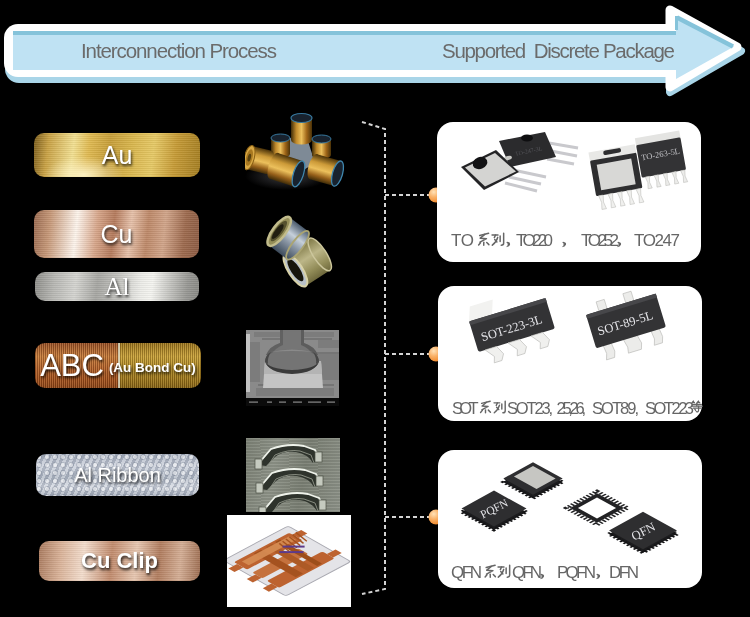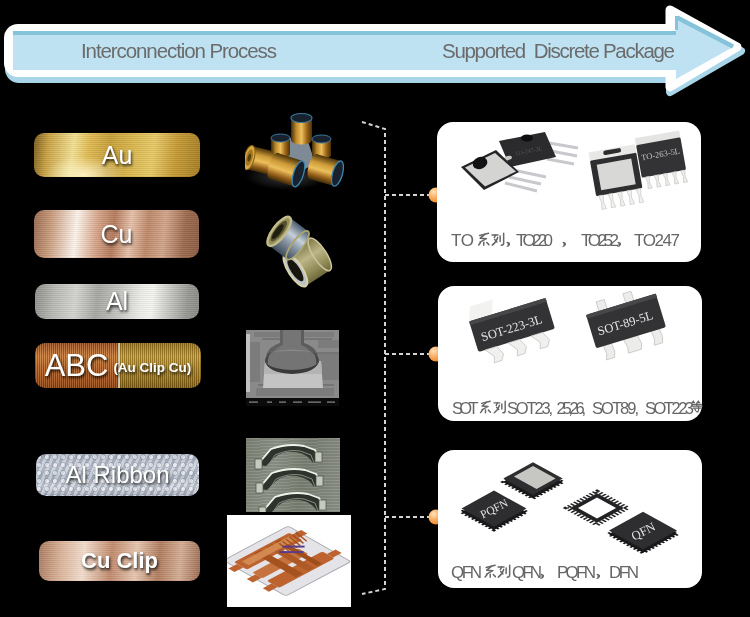--- a/index.html
+++ b/index.html
@@ -41,42 +41,42 @@
   background:
    radial-gradient(55px 26px at 30% 95%, rgba(255,246,205,.9), rgba(255,246,205,0) 72%),
    repeating-linear-gradient(180deg, rgba(255,255,255,.07) 0 1px, rgba(0,0,0,.05) 1px 2px),
    linear-gradient(97deg,#7a5c1d 0%,#c9a245 9%,#f2e092 24%,#e0ba52 33%,#c79f3a 45%,#d9b64d 58%,#e6c966 71%,#c69b36 84%,#a47e22 100%); text-align: center;">Au</div>
 
 <div class="label" id="cu" style="left:34px;top:210px;width:165px;height:48px;font-size:25px;
   background:
    repeating-linear-gradient(180deg, rgba(255,255,255,.07) 0 1px, rgba(0,0,0,.05) 1px 2px),
    linear-gradient(96deg,#9a6a50 0%,#c69878 10%,#fdf4ec 26%,#d7a68a 38%,#b47a5c 48%,#e6c1aa 58%,#bd8868 68%,#d1a58a 78%,#9d6a4e 90%,#8d5c44 100%);">Cu</div>
 
-<div class="label" id="al" style="left:35px;top:284px;width:164px;height:35px;font-size:25px;
+<div class="label" id="al" style="left:35px;top:272px;width:164px;height:29px;font-size:25px;
   background:
    repeating-linear-gradient(180deg, rgba(255,255,255,.07) 0 1px, rgba(0,0,0,.05) 1px 2px),
-   linear-gradient(96deg,#8d8d89 0%,#b7b7b3 12%,#d4d4d0 25%,#a6a6a2 38%,#c2c2be 50%,#ecece8 64%,#f4f4f0 71%,#c7c7c3 81%,#989894 92%,#888884 100%);">Al</div>
+   linear-gradient(96deg,#8d8d89 0%,#b7b7b3 12%,#d4d4d0 25%,#a6a6a2 38%,#c2c2be 50%,#ecece8 64%,#f4f4f0 71%,#c7c7c3 81%,#989894 92%,#888884 100%); font-family: Liberation Serif, serif;">Al</div>
 
 <div class="label" id="abc" style="left:35px;top:343px;width:166px;height:45px;">
   <div class="abs" style="left:0;top:0;width:50%;height:100%;border-radius:10px 0 0 10px;
     background:
      repeating-linear-gradient(90deg, rgba(60,20,0,.30) 0 1px, rgba(255,200,150,.18) 1px 2px),
      linear-gradient(180deg,#96522a 0%,#c8803e 30%,#b4652e 55%,#a2521f 80%,#8a4519 100%);"></div>
   <div class="abs" style="right:0;top:0;width:50%;height:100%;border-radius:0 10px 10px 0;
     background:
      repeating-linear-gradient(90deg, rgba(60,40,0,.30) 0 1px, rgba(255,230,150,.18) 1px 2px),
      linear-gradient(180deg,#9a7420 0%,#c9a23c 30%,#b18c2a 55%,#9c761e 80%,#826016 100%);"></div>
   <div class="abs" style="left:50%;top:0;width:1.5px;height:100%;background:rgba(225,225,215,.75);"></div>
   <div class="abs" style="left:0;top:0;width:100%;height:100%;display:flex;align-items:center;justify-content:center;color:#fff;text-shadow:1px 2px 3px rgba(0,0,0,.85);white-space:nowrap;">
     <span style="font-size:31px;">ABC</span>
-      <span style="font-size:13.5px;font-weight:bold;margin-left:5px;padding-top:4px;">(Au Clip Cu)</span>
+      <span style="font-size:13.5px;font-weight:bold;margin-left:5px;padding-top:4px;">(Au Bond Cu)</span>
   </div>
 </div>
 
-<div class="label" id="alribbon" style="left:36px;top:454px;width:163px;height:42px;font-size:24px;
+<div class="label" id="alribbon" style="left:36px;top:454px;width:163px;height:42px;font-size:20px;
   background:
    radial-gradient(circle at 3px 3px, rgba(255,255,255,.5) 1.5px, rgba(90,100,120,.25) 2.6px, rgba(0,0,0,0) 3.4px),
    repeating-linear-gradient(115deg, rgba(70,80,100,.18) 0 3px, rgba(255,255,255,.22) 3px 6px),
    linear-gradient(180deg,#a8b0be 0%,#c9cfda 30%,#b2bac6 55%,#d2d7e0 78%,#a2aab8 100%);
    background-size:8px 8px, auto, auto;">Al Ribbon</div>
 
 <div class="label" id="cuclip" style="left:39px;top:541px;width:161px;height:40px;font-size:22px;font-weight:bold;
   background:
    repeating-linear-gradient(180deg, rgba(255,255,255,.08) 0 1px, rgba(0,0,0,.04) 1px 2px),
    linear-gradient(95deg,#a97a5e 0%,#d9b298 14%,#f2dccc 28%,#c08a6c 45%,#e6c6b0 60%,#b07c5e 74%,#d3ad94 87%,#9c6c50 100%);">Cu Clip</div>

